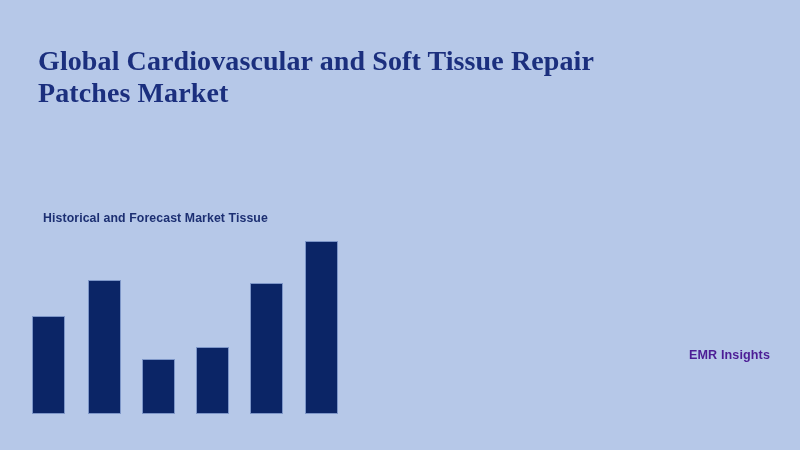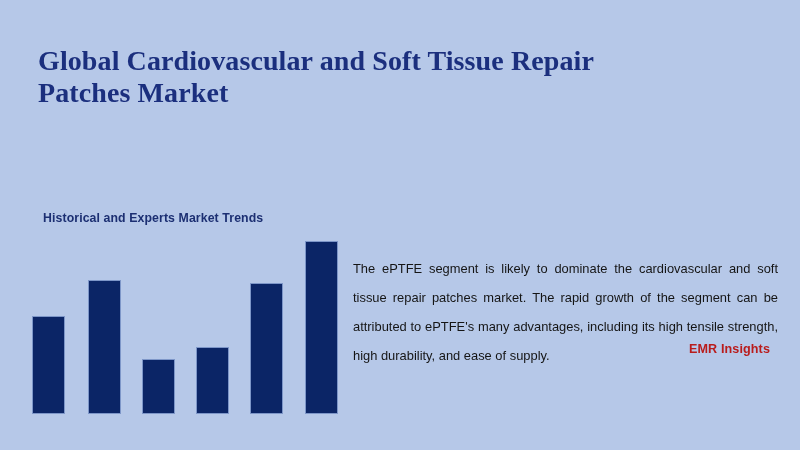--- a/index.html
+++ b/index.html
@@ -95,44 +95,43 @@
     line-height: 29px;
     color: #151515;
     text-align: justify;
     text-justify: inter-word;
   }
 
   
   #footer-insights {
     position: absolute;
     right: 30px;
-    bottom: 24px;
+    bottom: 18px;
     font-size: 12.6px;
     font-weight: bold;
-    color: #b91c1c;
+    color: #4c1d95;
     letter-spacing: 0.1px;
   }
 </style>
 </head>
 <body>
 
 <div id="page">
 
   <h1 id="header-title">Global Cardiovascular and Soft Tissue Repair Patches Market</h1>
 
 
 
-  <h2 id="section-heading">Historical and Experts Market Trends</h2>
+  <h2 id="section-heading">Historical and Forecast Market Tissue</h2>
 
   <div id="chart">
       <div class="bar" style="left: 32px; top: 316px; width: 33px; height: 98px; background: rgb(11, 37, 102); border-color: rgb(125, 150, 200);"></div>
       <div class="bar" style="left: 88px; top: 280px; width: 33px; height: 134px; background: rgb(11, 37, 102); border-color: rgb(125, 150, 200);"></div>
       <div class="bar" style="left: 142px; top: 359px; width: 33px; height: 55px; background: rgb(11, 37, 102); border-color: rgb(125, 150, 200);"></div>
       <div class="bar" style="left: 196px; top: 347px; width: 33px; height: 67px; background: rgb(11, 37, 102); border-color: rgb(125, 150, 200);"></div>
       <div class="bar" style="left: 250px; top: 283px; width: 33px; height: 131px; background: rgb(11, 37, 102); border-color: rgb(125, 150, 200);"></div>
       <div class="bar" style="left: 305px; top: 241px; width: 33px; height: 173px; background: rgb(11, 37, 102); border-color: rgb(125, 150, 200);"></div>
     </div>
 
-  <p id="segment-paragraph">The ePTFE segment is likely to dominate the cardiovascular and soft tissue repair patches market. The rapid growth of the segment can be attributed to ePTFE's many advantages, including its high tensile strength, high durability, and ease of supply.</p>
 
   <div id="footer-insights">EMR Insights</div>
 
 </div>
 
 </body></html>

